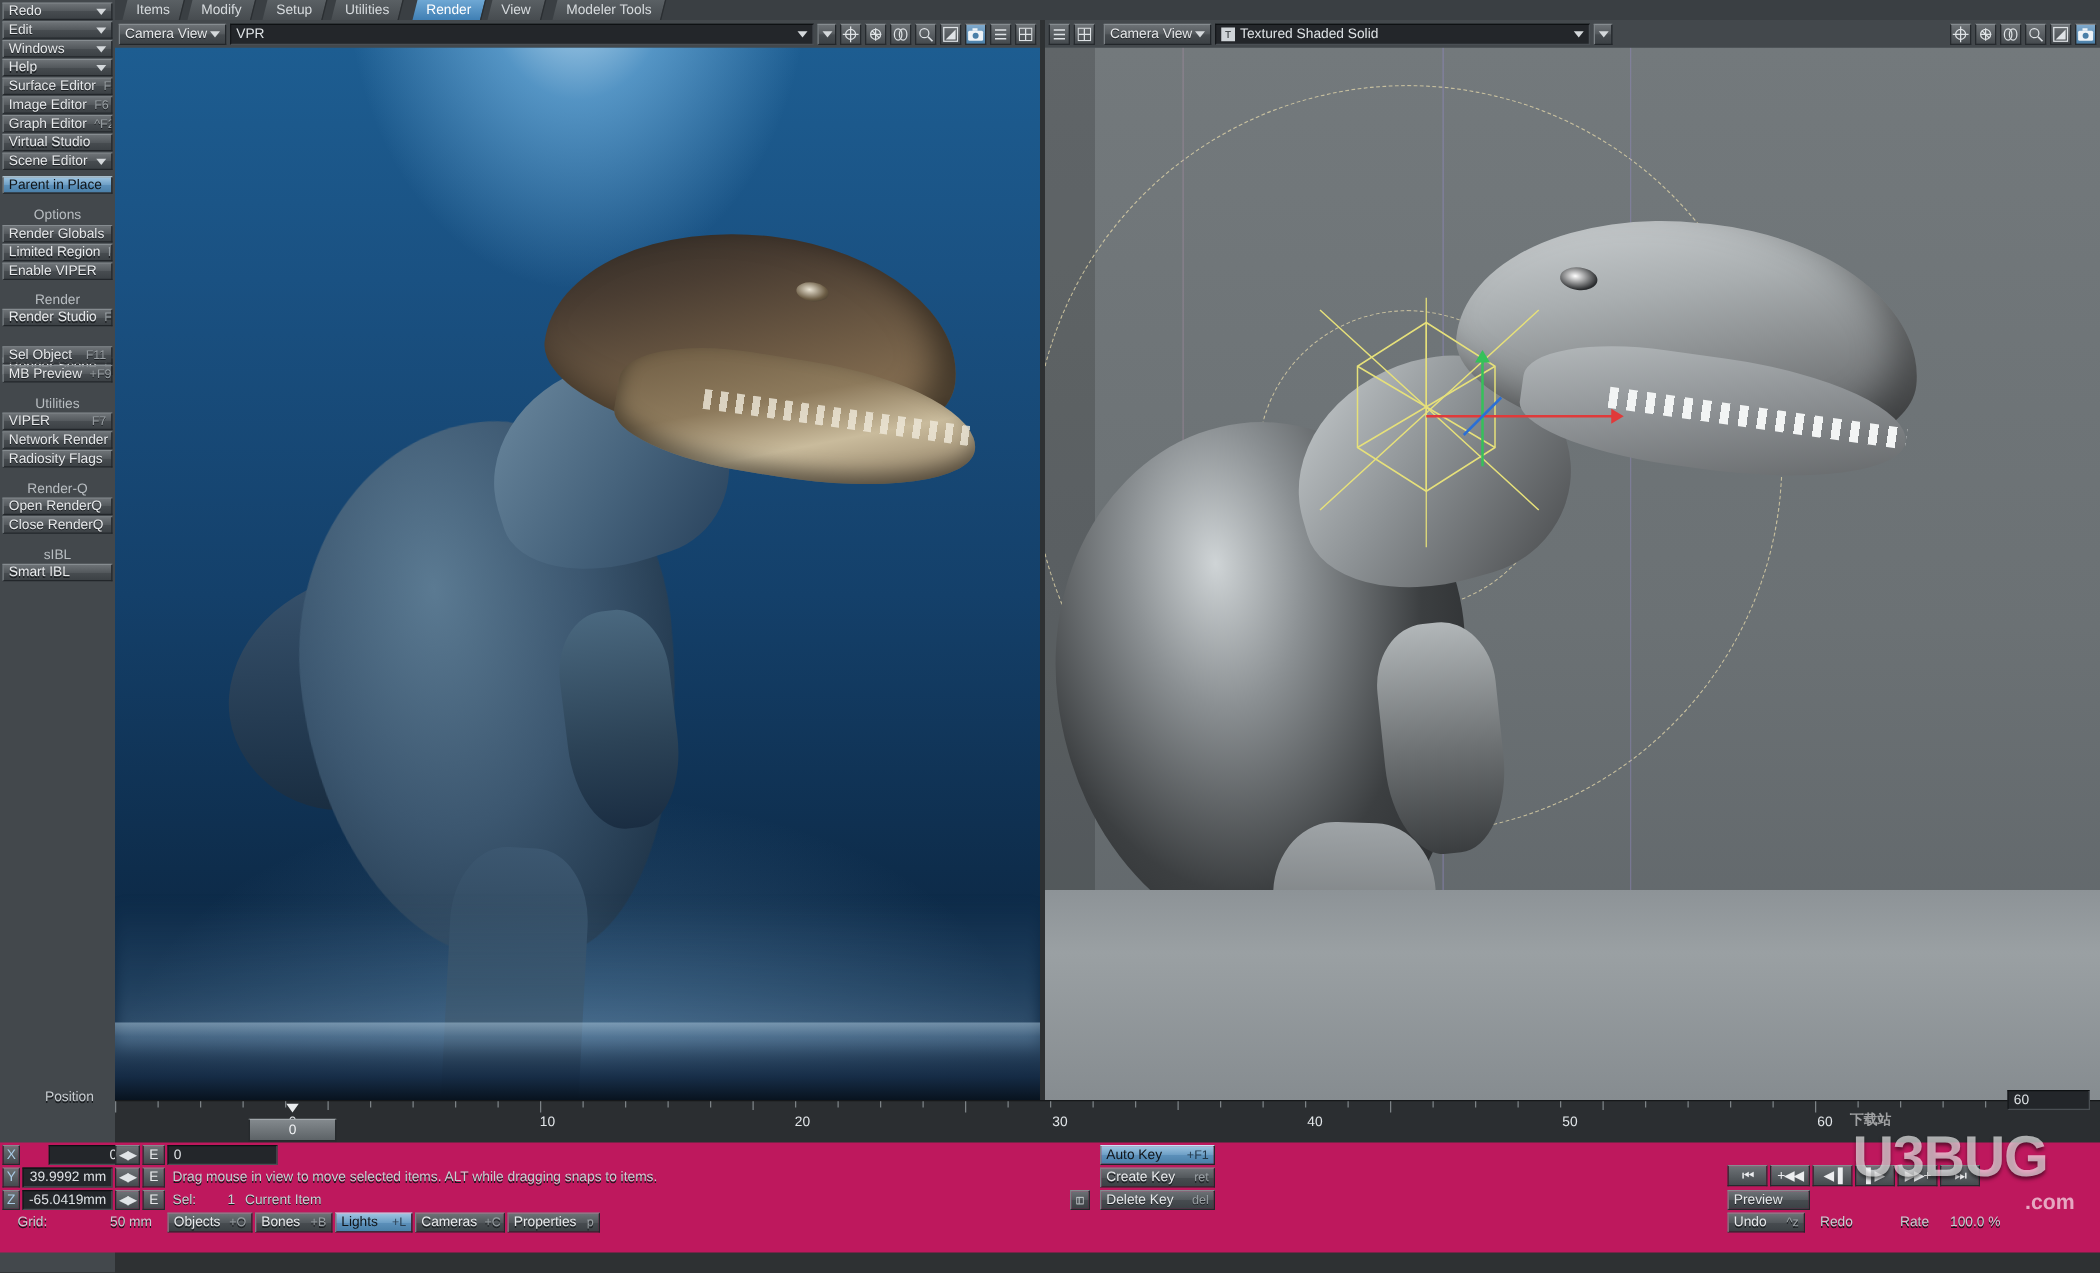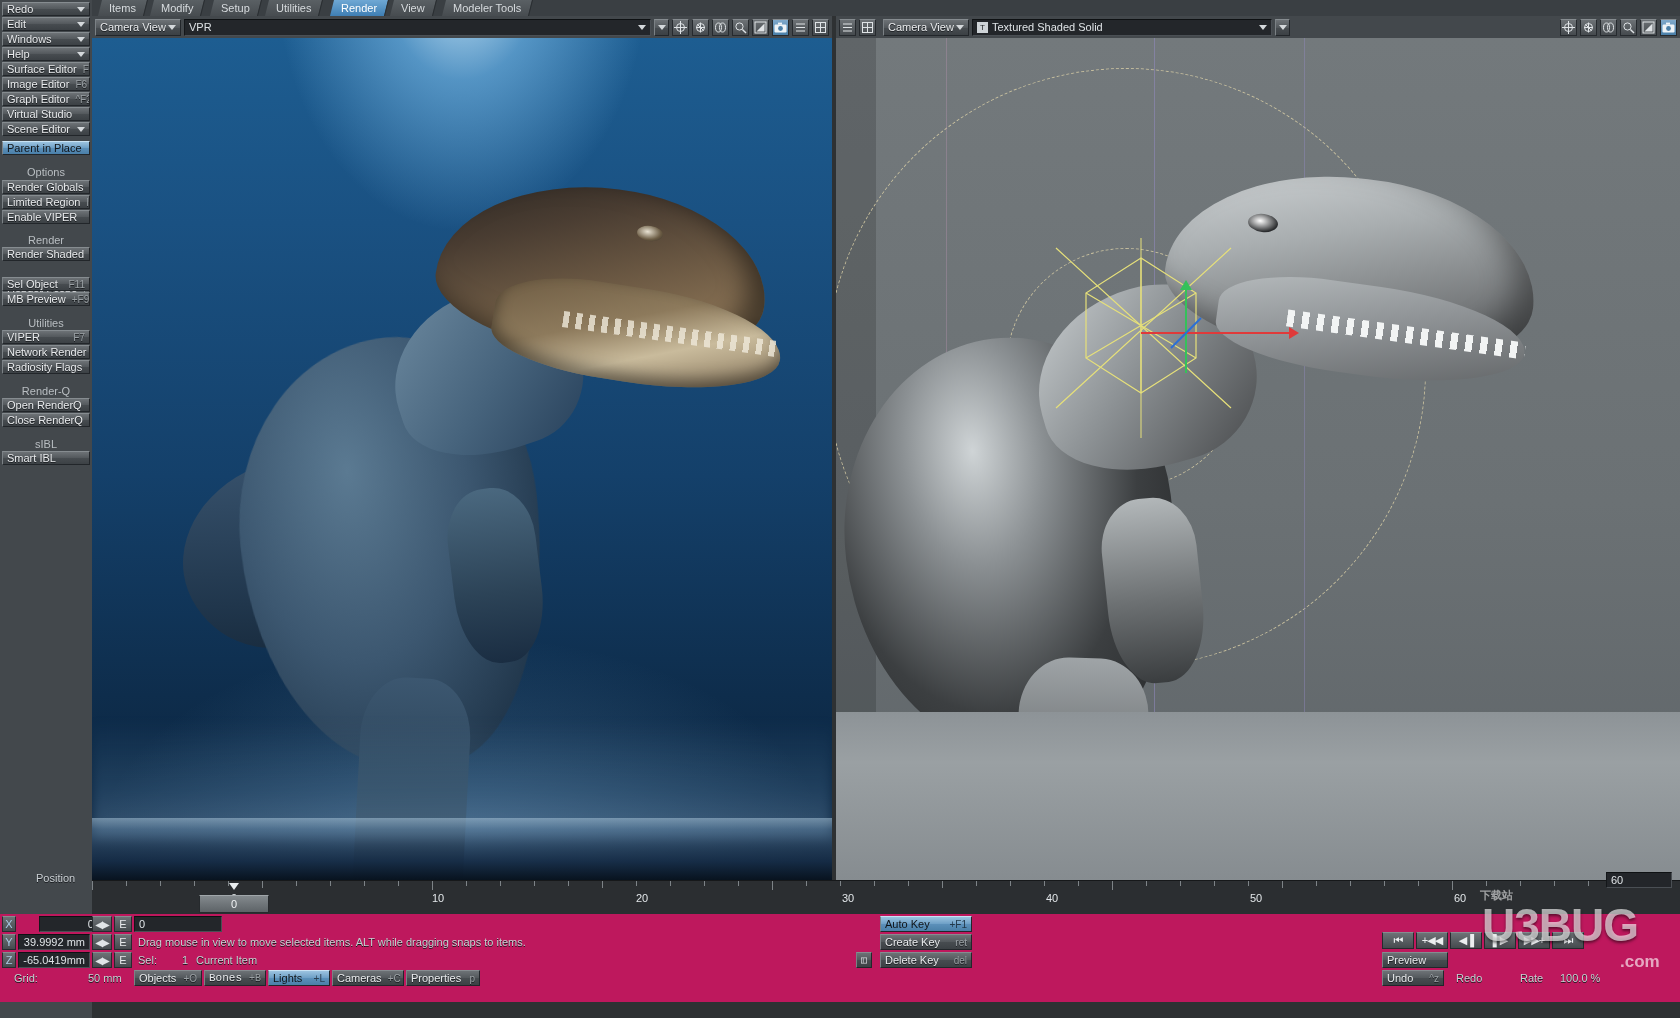--- a/index.html
+++ b/index.html
@@ -249,21 +249,21 @@
       <span class="key">l</span>
       </div>
     <div class="btn sb-item" style="top:210px;">
       <span>Enable VIPER</span>
       </div>
 
     <div class="sb-head" style="top:233px;">
       <span class="grp">Render</span>
       </div>
     <div class="btn sb-item" style="top:247px;">
-      <span>Render Shaded</span>
+      <span>Render Studio</span>
       <span class="key">F9</span>
       </div>
     <div class="btn sb-item" style="top:262px;margin-top:24px;">
       <span>Render Scene</span>
       <span class="key">F10</span>
       </div>
     <div class="btn sb-item" style="top:277px;">
       <span>Sel Object</span>
       <span class="key">F11</span>
       </div>
@@ -614,21 +614,21 @@
         </svg>
       </div>
 
     <span class="lbl" style="position:absolute;left:14px;top:58px;">Grid:</span>
     <span class="lbl" style="position:absolute;left:88px;top:58px;">50 mm</span>
 
     <div class="btn" style="position:absolute;left:134px;top:56px;width:68px;height:16px;">
       <span>Objects</span>
         <span class="key">+O</span>
       </div>
-    <div class="btn" style="position:absolute;left:204px;top:56px;width:62px;height:16px;font-family:Liberation Mono, monospace;">
+    <div class="btn" style="position:absolute;left:204px;top:56px;width:62px;height:16px;">
       <span>Bones</span>
         <span class="key">+B</span>
       </div>
     <div class="btn hi" style="position:absolute;left:268px;top:56px;width:62px;height:16px;">
       <span>Lights</span>
         <span class="key" style="color:#2a3f52;">+L</span>
       </div>
     <div class="btn" style="position:absolute;left:332px;top:56px;width:72px;height:16px;">
       <span>Cameras</span>
         <span class="key">+C</span>

